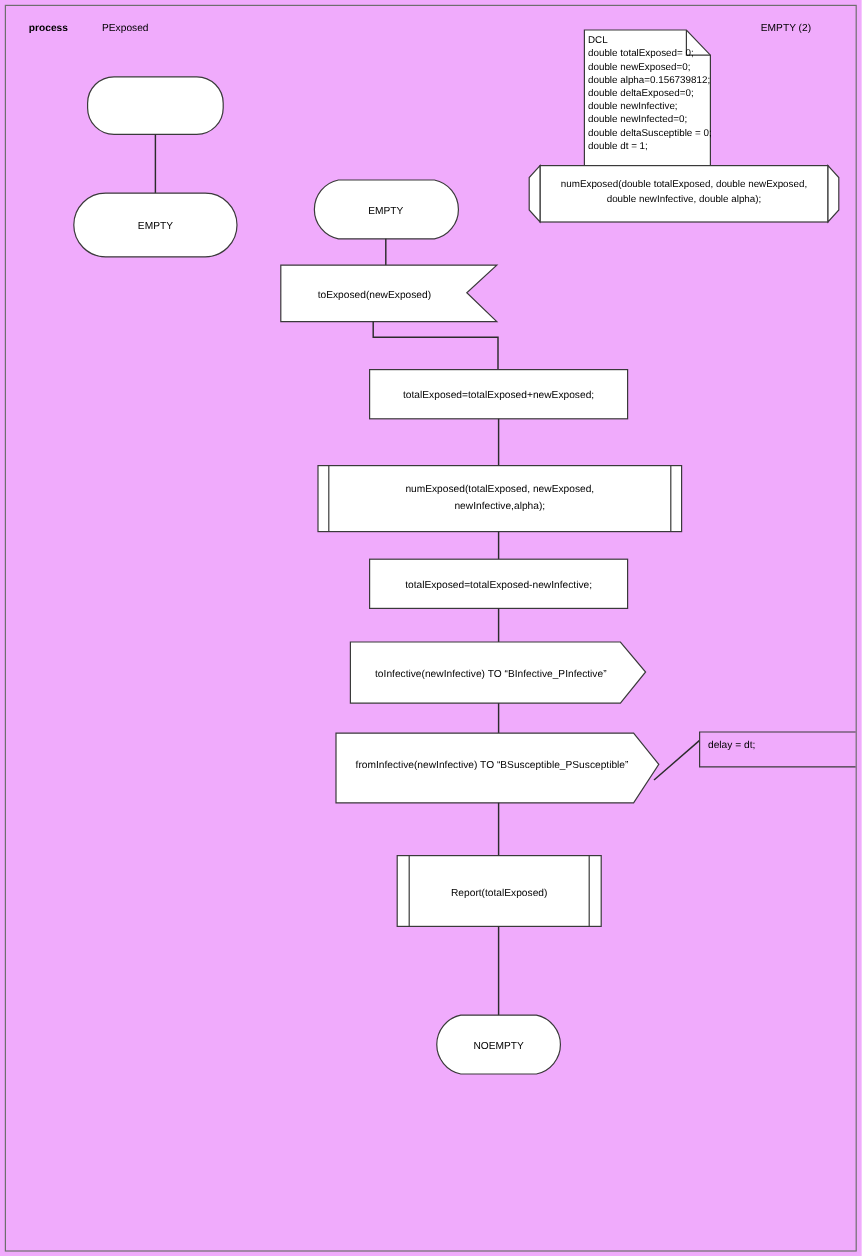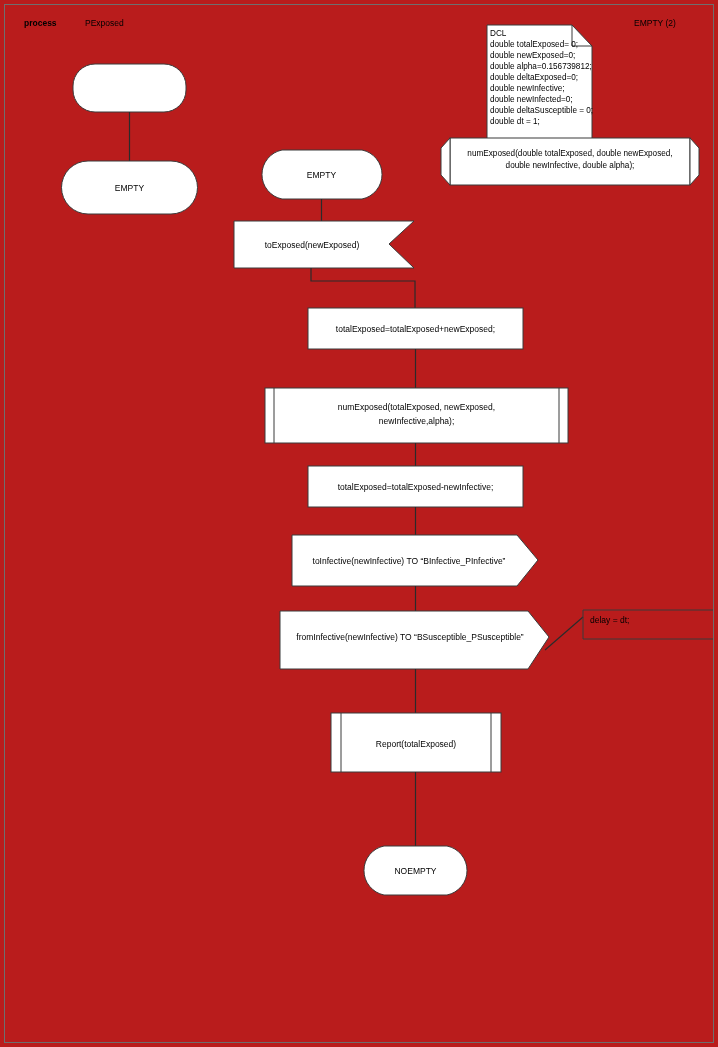--- a/index.html
+++ b/index.html
@@ -12,21 +12,21 @@
     font-family: "Liberation Sans", sans-serif;
     width: 718px;
     height: 1047px;
     position: relative;
     overflow: hidden;
   }
   #page {
     position: relative;
     width: 718px;
     height: 1047px;
-    background: #b91c1c;
+    background: #f0abfc;
     text-align: center;
   }
   #diagram {
     position: absolute;
     left: 0;
     top: 0;
     width: 718px;
     height: 1047px;
   }
   .sdl-shape {

